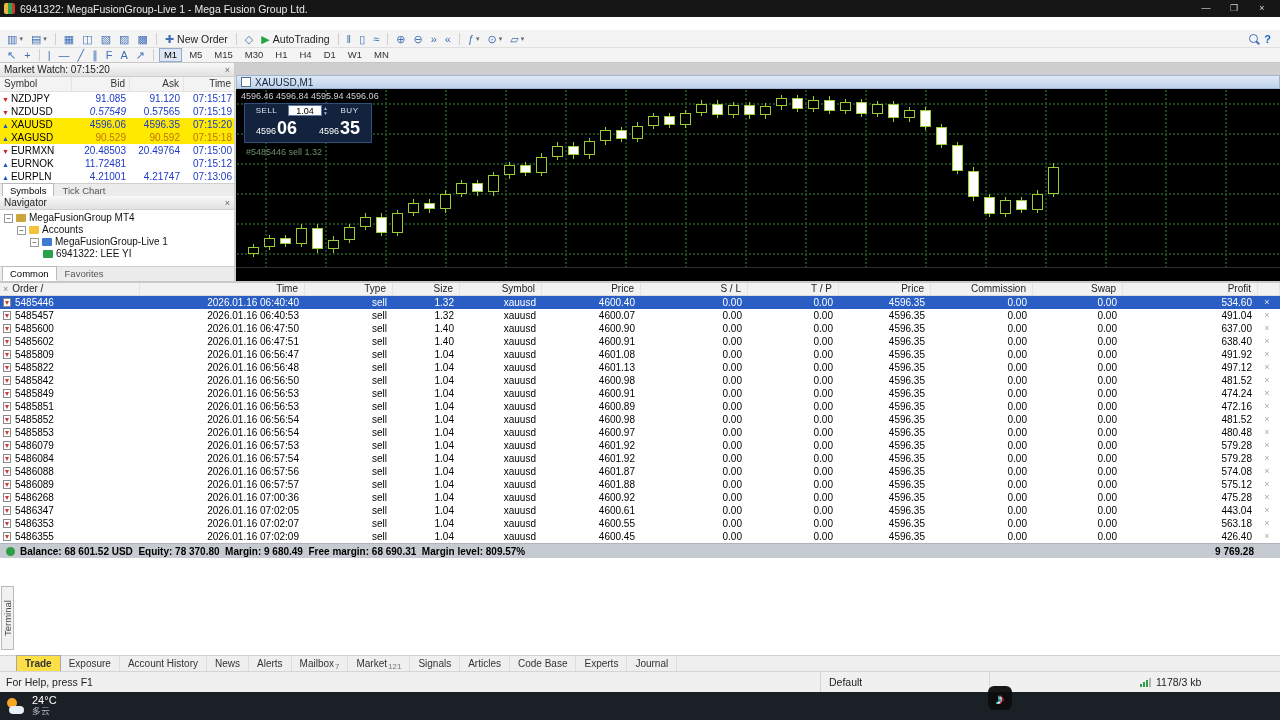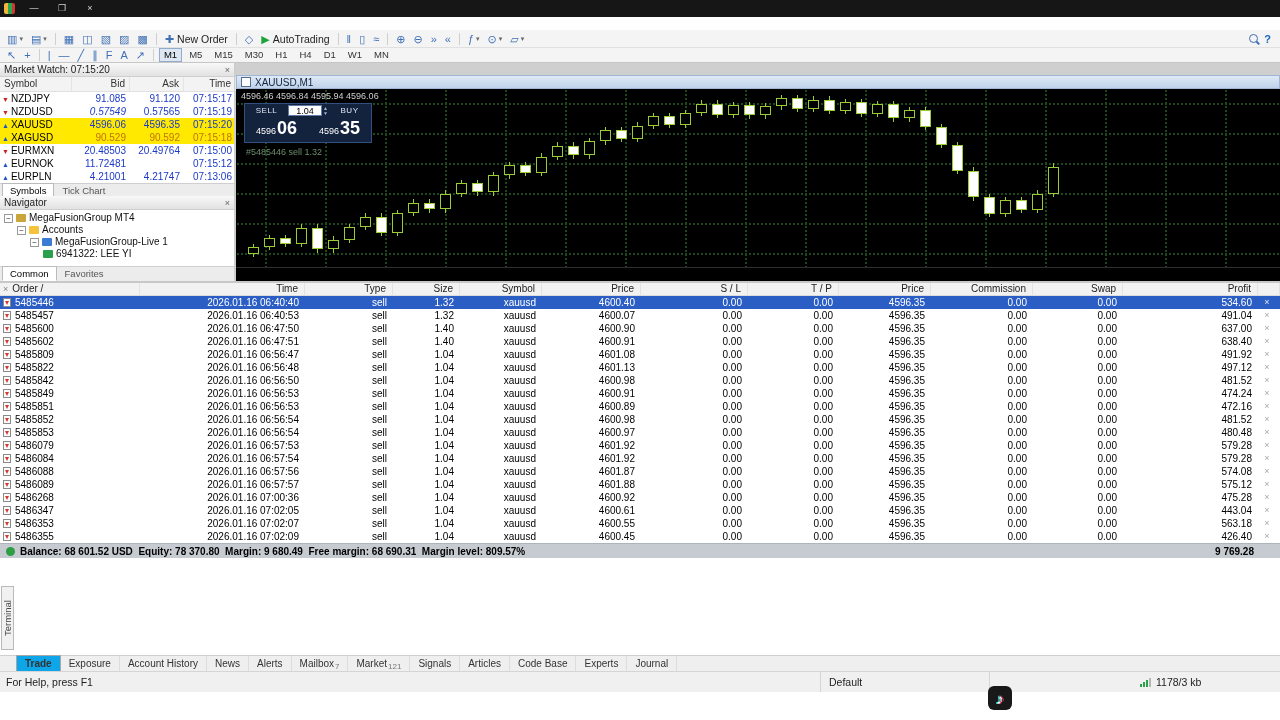--- a/index.html
+++ b/index.html
@@ -109,21 +109,21 @@
     display:flex;align-items:center;font-weight:bold;font-size:10px;color:#000;box-sizing:border-box;padding-right:26px;}
   .bal-icon{width:9px;height:9px;border-radius:50%;background:#2e9e44;margin:0 5px 0 6px;flex:none;}
   .balance-text{white-space:pre;}
   .balance-total{margin-left:auto;}
   .side-label{position:absolute;left:1px;top:586px;width:13px;height:64px;border:1px solid #b9b9b9;background:#f1f1f1;
     color:#444;font-size:9.5px;writing-mode:vertical-rl;transform:rotate(180deg);text-align:center;box-sizing:border-box;}
   
   .term-tabs{position:absolute;left:0;top:655px;width:1280px;height:16px;background:#efefef;border-top:1px solid #cfcfcf;
     display:flex;align-items:flex-end;padding-left:16px;box-sizing:border-box;}
   .ttab{padding:0 8px;height:15px;line-height:15px;font-size:10px;color:#333;border-right:1px solid #ddd;display:flex;align-items:center;}
-  .ttab.active{background:#0ea5e9;border:1px solid #a8a8a8;border-bottom:none;font-weight:bold;justify-content:flex-end;}
+  .ttab.active{background:#fde047;border:1px solid #a8a8a8;border-bottom:none;font-weight:bold;justify-content:flex-end;}
   .tab-sub{font-size:8px;color:#777;margin-left:1px;position:relative;top:3px;}
   
   .statusbar{position:absolute;left:0;top:671px;width:1280px;height:21px;background:#f0f0f0;border-top:1px solid #d5d5d5;
     display:flex;align-items:center;font-size:10.5px;color:#222;box-sizing:border-box;}
   .sb-help{padding-left:6px;flex:1;}
   .sb-default{width:160px;border-left:1px solid #d5d5d5;border-right:1px solid #d5d5d5;padding-left:8px;height:100%;
     display:flex;align-items:center;flex:none;}
   .sb-conn{width:290px;display:flex;align-items:center;gap:5px;padding-left:150px;box-sizing:border-box;flex:none;}
   .bars{display:flex;align-items:flex-end;gap:1px;height:9px;}
   .bar{width:2px;background:#2aa24a;}
@@ -144,20 +144,21 @@
   .wm-text{font-size:25px;font-weight:bold;color:#fff;letter-spacing:.5px;white-space:nowrap;
     text-shadow:0 0 4px rgba(0,0,0,.85),0 2px 3px rgba(0,0,0,.6);}
 </style>
 </head>
 <body>
 
 <div id="screen">
 
   <div class="titlebar">
     <span class="app-ico"></span>
+    <span class="tb-title">6941322: MegaFusionGroup-Live 1 - Mega Fusion Group Ltd.</span>
     <span class="win-btn">—</span>
     <span class="win-btn">❐</span>
     <span class="win-btn">×</span>
   </div>
 
 
   <div class="toolbar" id="tb1">
     <div style="display:flex;align-items:center;" id="tb1icons">
         <div class="tb-btn">
           <span class="tb-glyph">▥</span>
@@ -940,18 +941,31 @@
       <span class="bars">
         <span class="bar" style="height:3px;"></span>
           <span class="bar" style="height:5px;"></span>
         <span class="bar" style="height:7px;"></span>
           <span class="bar dim" style="height:9px;"></span>
       </span>
       <span>1178/3 kb</span>
     </span>
   </div>
 
+  <div class="taskbar">
+    <div class="weather">
+      <span class="w-icon">
+        <span class="w-sun"></span>
+          <span class="w-cloud"></span>
+      </span>
+      <span class="w-text">
+        <span class="w-temp">24°C</span>
+        <span class="w-desc">多云</span>
+      </span>
+    </div>
+
+  </div>
 
   <div class="watermark">
     <span class="wm-logo">♪</span>
   </div>
 
 </div>
 
 </body></html>

